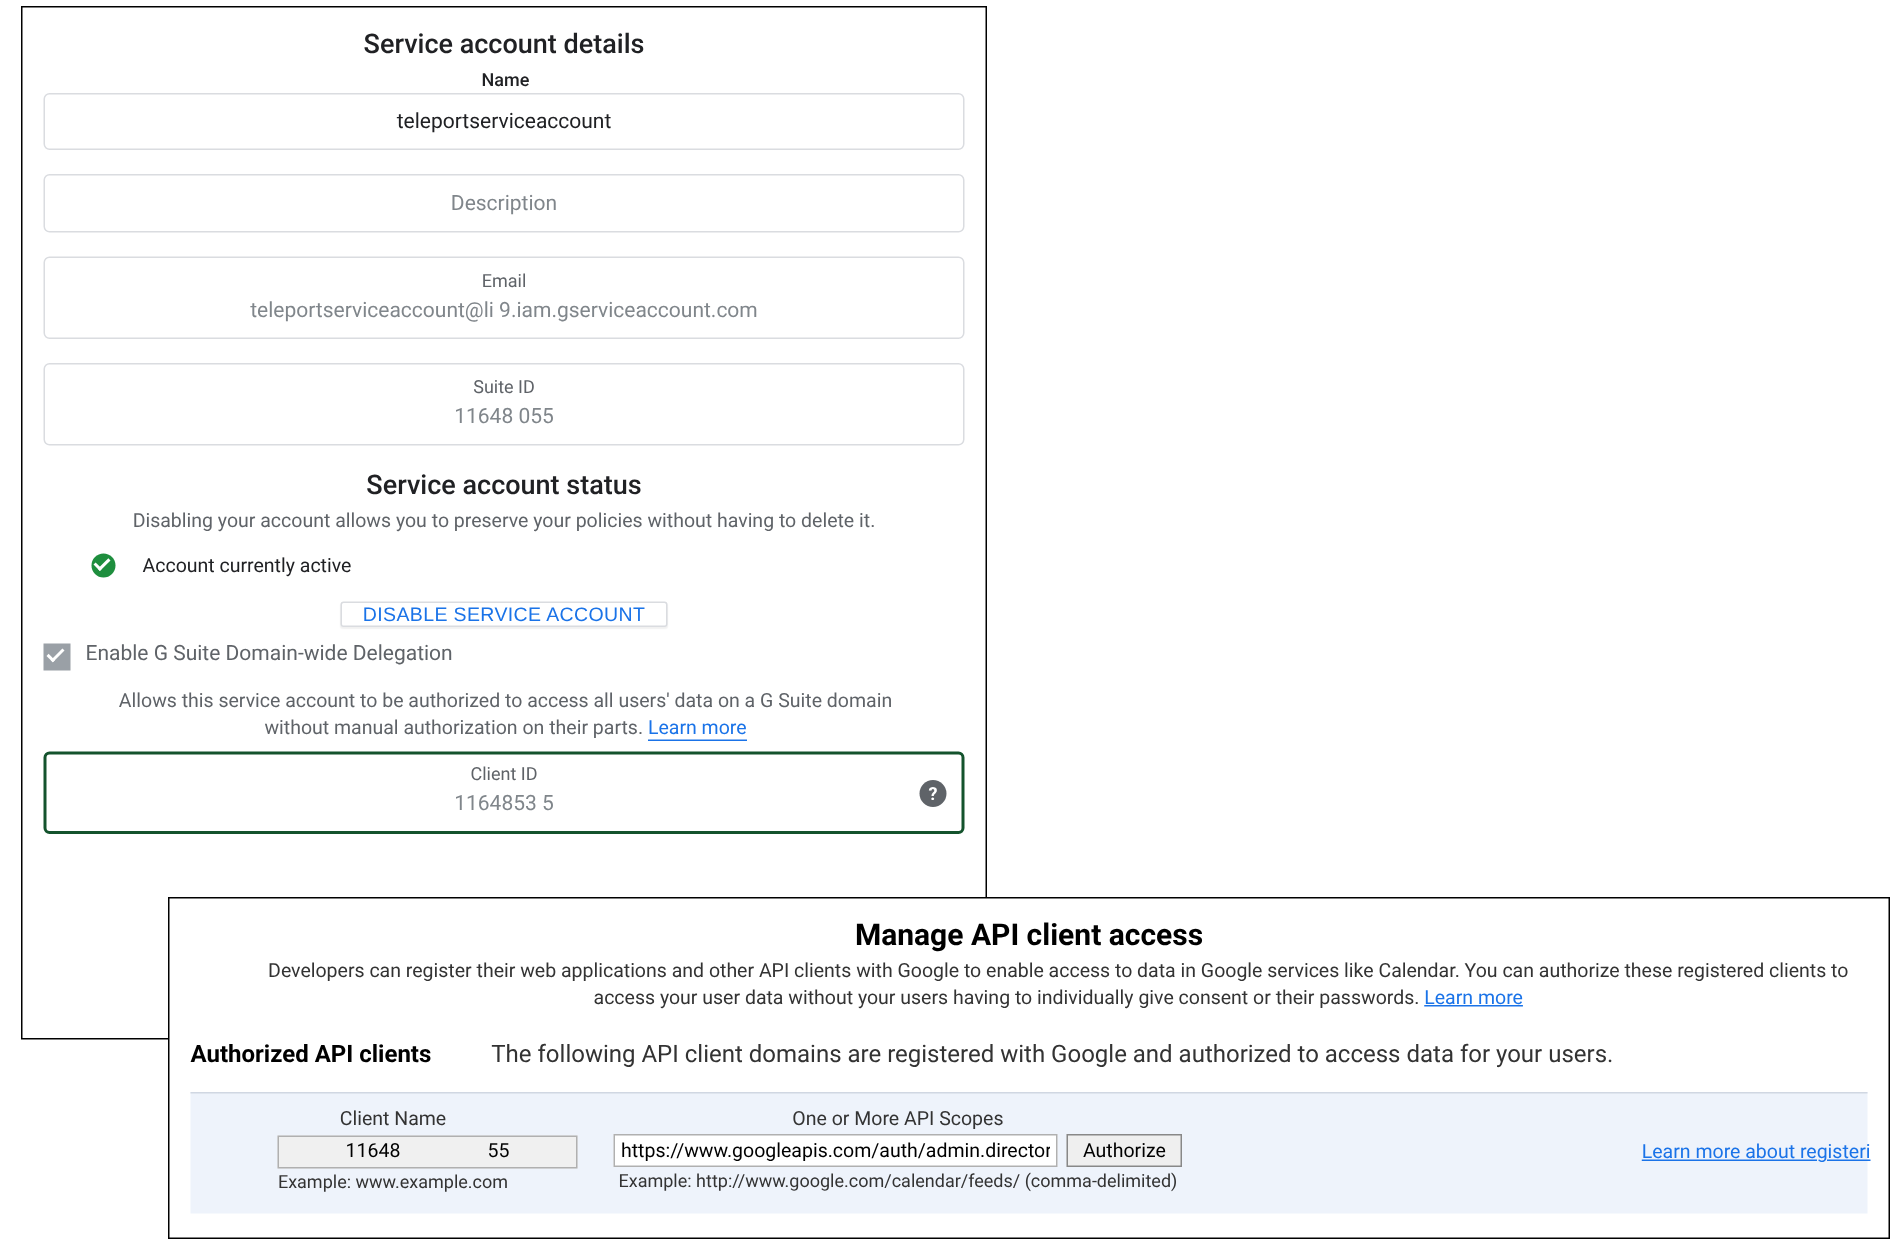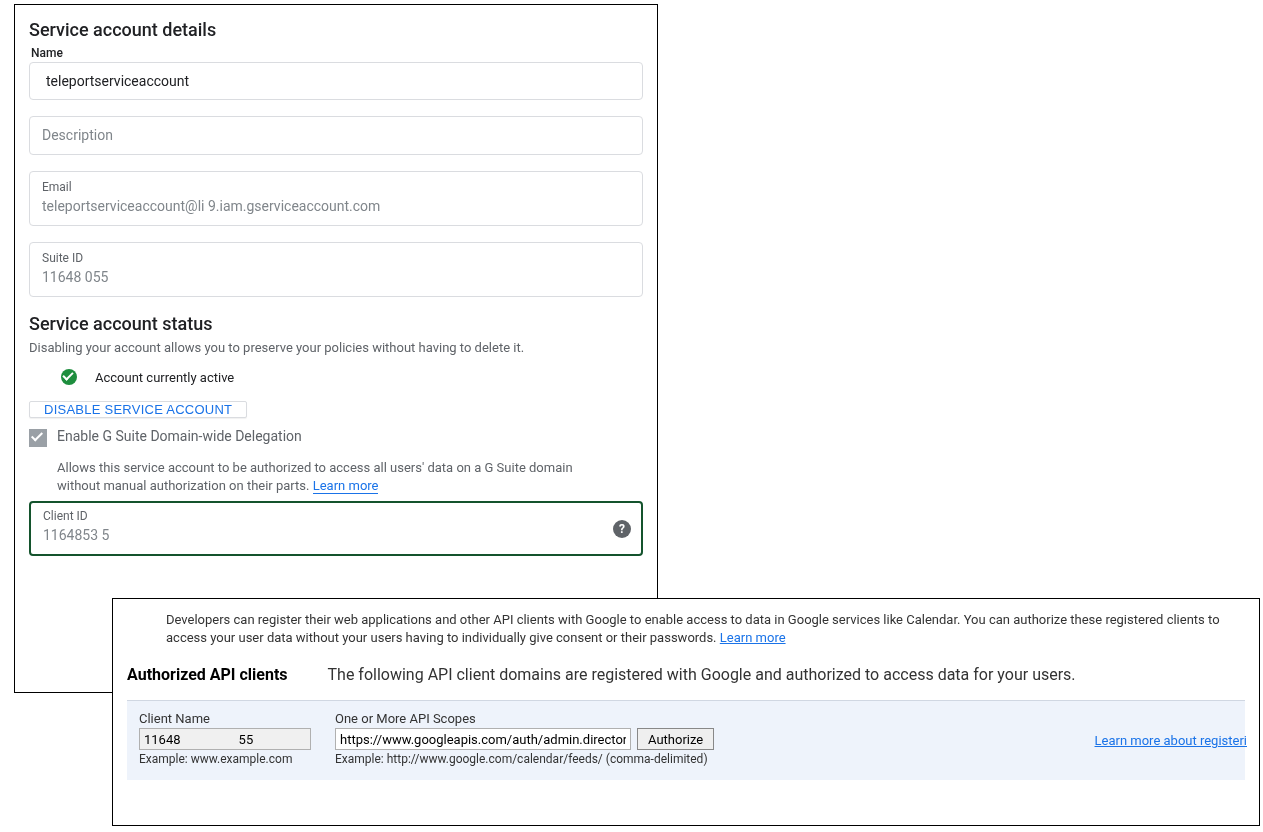--- a/index.html
+++ b/index.html
@@ -1,15 +1,15 @@
 <!DOCTYPE html>
 <html><head>
   <meta charset="utf-8">
   <style>
-    * { box-sizing: border-box; margin: 0; padding: 0; }
+    * { box-sizing: border-box; margin: 0; padding: 0; text-align: center; }
     body { font-family: Roboto, Arial, sans-serif; background: #fff; color: #202124; position: relative; width: 1263px; height: 832px; }
     
     .panel-1 {
       position: absolute;
       top: 4px;
       left: 14px;
       width: 644px;
       height: 689px;
       border: 1px solid #000;
       padding: 14px 14px;
@@ -94,21 +94,21 @@
     .api-desc { font-size: 13px; color: #333; line-height: 1.4; margin-bottom: 18px; margin-left: 39px; }
     .api-desc a { color: #1a73e8; text-decoration: underline; }
     
     .auth-row { display: flex; gap: 40px; font-size: 16px; margin-bottom: 16px; }
     .auth-label { font-weight: 700; color: #000; }
     .auth-text { color: #333; }
     
     .form-box { background: #eef3fb; border-top: 1px solid #d0d7e2; padding: 10px 12px 14px; display: flex; gap: 24px; align-items: flex-start; position: relative; }
     .form-col .col-label { font-size: 13px; color: #333; display: block; margin-bottom: 2px; }
     .form-col input { border: 1px solid #b0b0b0; background: #fff; font-size: 13px; padding: 2px 4px; height: 22px; font-family: inherit; }
-    .client-name-input { width: 172px; background: #f0f0f0 !important; }
+    .client-name-input { width: 200px; background: #f0f0f0 !important; margin-left: 46px; }
     .scopes-input { width: 296px; }
     .example-text { font-size: 12px; color: #333; margin-top: 2px; }
     .authorize-btn { border: 1px solid #888; background: #efefef; font-size: 13px; padding: 1px 10px; height: 22px; cursor: pointer; font-family: inherit;}
     .scope-row { display: flex; gap: 6px; align-items: center; }
     .learn-register { position: absolute; right: -2px; top: 32px; color: #1a73e8; font-size: 13px; text-decoration: underline; }
   </style>
 </head>
 <body>
 
 <div class="panel-1">
@@ -157,20 +157,21 @@
   
   <div class="client-id-wrap">
     <span class="field-label">Client ID</span>
     <span class="field-value muted">1164853                    5</span>
     <span class="help-icon">?</span>
   </div>
   
 </div>
 
 <div class="panel-2">
+  <h2 class="api-title">Manage API client access</h2>
   <p class="api-desc">
     <span>Developers can register their web applications and other API clients with Google to enable access to data in Google services like Calendar. You can authorize these registered clients to access your user data without your users having to individually give consent or their passwords.</span>
     <a href="#">Learn more</a>
   </p>
 
   <div class="auth-row">
     <span class="auth-label">Authorized API clients</span>
     <span class="auth-text">The following API client domains are registered with Google and authorized to access data for your users.</span>
   </div>
 

